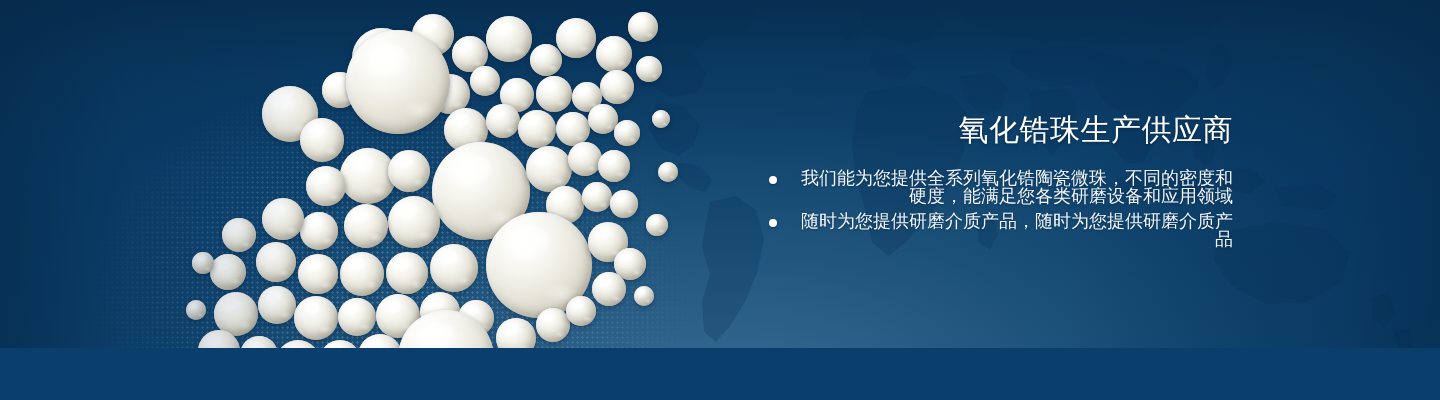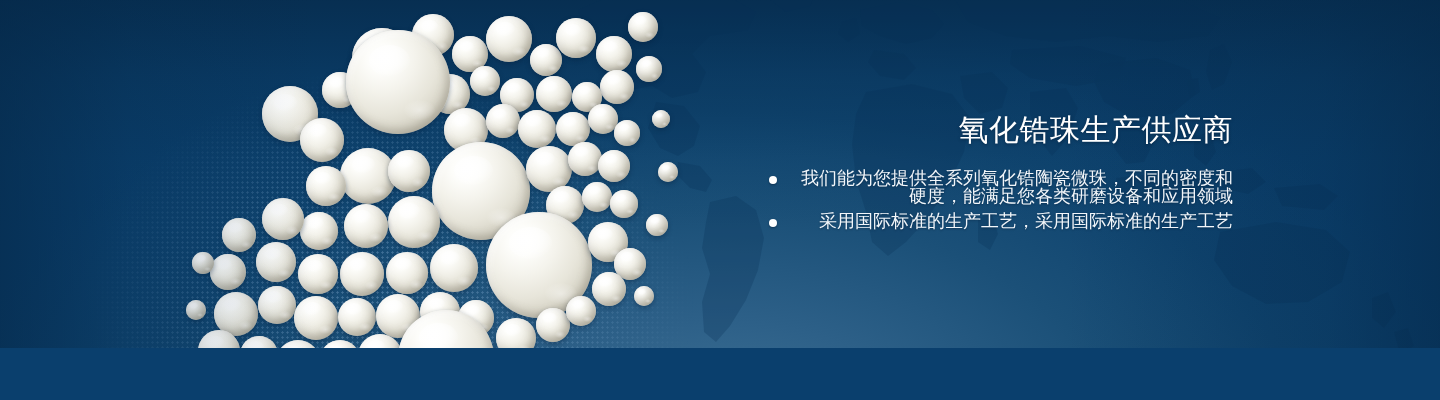--- a/index.html
+++ b/index.html
@@ -302,19 +302,19 @@
 
     <h1 class="headline">氧化锆珠生产供应商</h1>
 
     <ul class="bullets">
       <li class="bullet">
         <span class="bullet-dot"></span>
         <span>我们能为您提供全系列氧化锆陶瓷微珠，不同的密度和硬度，能满足您各类研磨设备和应用领域</span>
       </li>
       <li class="bullet">
         <span class="bullet-dot"></span>
-        <span>采用国际标准的生产工艺，采用国际标准的生产工艺</span>
+        <span>随时为您提供研磨介质产品，随时为您提供研磨介质产品</span>
       </li>
     </ul>
 
   </div>
 
 </div>
 
 </body></html>

